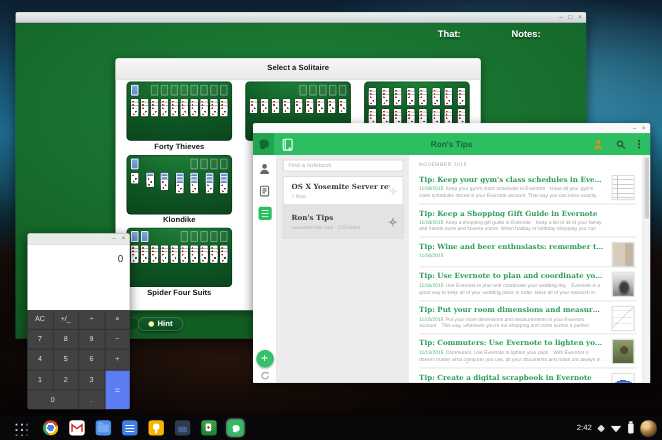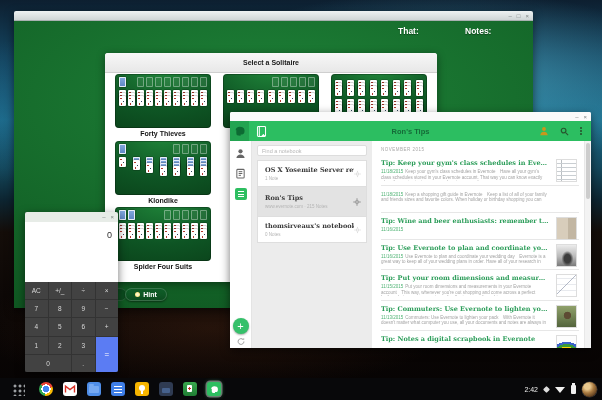--- a/index.html
+++ b/index.html
@@ -572,45 +572,32 @@
             <svg width="8" height="8" viewBox="0 0 10 10" fill="#8d8d8d">
                 <circle cx="5" cy="5" r="2.4"></circle>
                 <rect x="4.3" y="0.4" width="1.4" height="2"></rect>
                 <rect x="4.3" y="7.6" width="1.4" height="2"></rect>
                 <rect x="0.4" y="4.3" width="2" height="1.4"></rect>
                 <rect x="7.6" y="4.3" width="2" height="1.4"></rect>
                 <circle cx="5" cy="5" r="1" fill="#e3e3e3"></circle>
               </svg>
           </div>
         </div>
-        <div class="nb-item">
-          <div class="nb-name">thomsirveaux's notebook</div>
-          <div class="nb-meta">0 Notes</div>
-          <div class="nb-gear dim">
-            <svg width="7" height="7" viewBox="0 0 10 10" fill="#8d8d8d">
-                <circle cx="5" cy="5" r="2.4"></circle>
-                <rect x="4.3" y="0.4" width="1.4" height="2"></rect>
-                <rect x="4.3" y="7.6" width="1.4" height="2"></rect>
-                <rect x="0.4" y="4.3" width="2" height="1.4"></rect>
-                <rect x="7.6" y="4.3" width="2" height="1.4"></rect>
-                <circle cx="5" cy="5" r="1" fill="#fff"></circle>
-              </svg>
-          </div>
-        </div>
       </div>
 
       <div class="ev-notes">
         <div class="notes-label">NOVEMBER 2015</div>
 
         <div class="note">
           <div class="note-title">Tip: Keep your gym's class schedules in Evernote</div>
           <div class="note-snip"><span class="note-date">11/18/2015</span><span>Keep your gym's class schedules in Evernote  Have all your gym's class schedules stored in your Evernote account. That way you can know exactly when the next spinning or yoga class is as you ple...</span></div>
           <div class="thumb" data-thumb="schedule"></div>
         </div>
         <div class="note">
+          <div class="note-title">Tip: Keep a Shopping Gift Guide in Evernote</div>
           <div class="note-snip"><span class="note-date">11/18/2015</span><span>Keep a shopping gift guide in Evernote  Keep a list of all of your family and friends sizes and favorite colors. When holiday or birthday shopping you can pull it up in Evernote on your phone to make...</span></div>
 
         </div>
         <div class="note">
           <div class="note-title">Tip: Wine and beer enthusiasts: remember the good ones with Evernote</div>
           <div class="note-snip"><span class="note-date">11/16/2015</span><span></span></div>
           <div class="thumb" data-thumb="fridge"></div>
         </div>
         <div class="note">
           <div class="note-title">Tip: Use Evernote to plan and coordinate your wedding day</div>
@@ -621,21 +608,21 @@
           <div class="note-title">Tip: Put your room dimensions and measurements in your Evernote acc...</div>
           <div class="note-snip"><span class="note-date">11/15/2015</span><span>Put your room dimensions and measurements in your Evernote account  This way, whenever you're out shopping and come across a perfect leather chair, area rug, or piece of wall art you won't need to...</span></div>
           <div class="thumb" data-thumb="sketch"></div>
         </div>
         <div class="note">
           <div class="note-title">Tip: Commuters: Use Evernote to lighten your pack</div>
           <div class="note-snip"><span class="note-date">11/13/2015</span><span>Commuters: Use Evernote to lighten your pack  With Evernote it doesn't matter what computer you use, all your documents and notes are always in sync waiting for you. That way you can leave your mo...</span></div>
           <div class="thumb" data-thumb="bike"></div>
         </div>
         <div class="note">
-          <div class="note-title">Tip: Notes a digital scrapbook in Evernote</div>
+          <div class="note-title">Tip: Create a digital scrapbook in Evernote</div>
 
           <div class="thumb" data-thumb="rainbow"></div>
         </div>
       </div>
     </div>
     <div class="ev-scroll">
         <div class="sb-thumb"></div>
       </div>
   </div>
 

